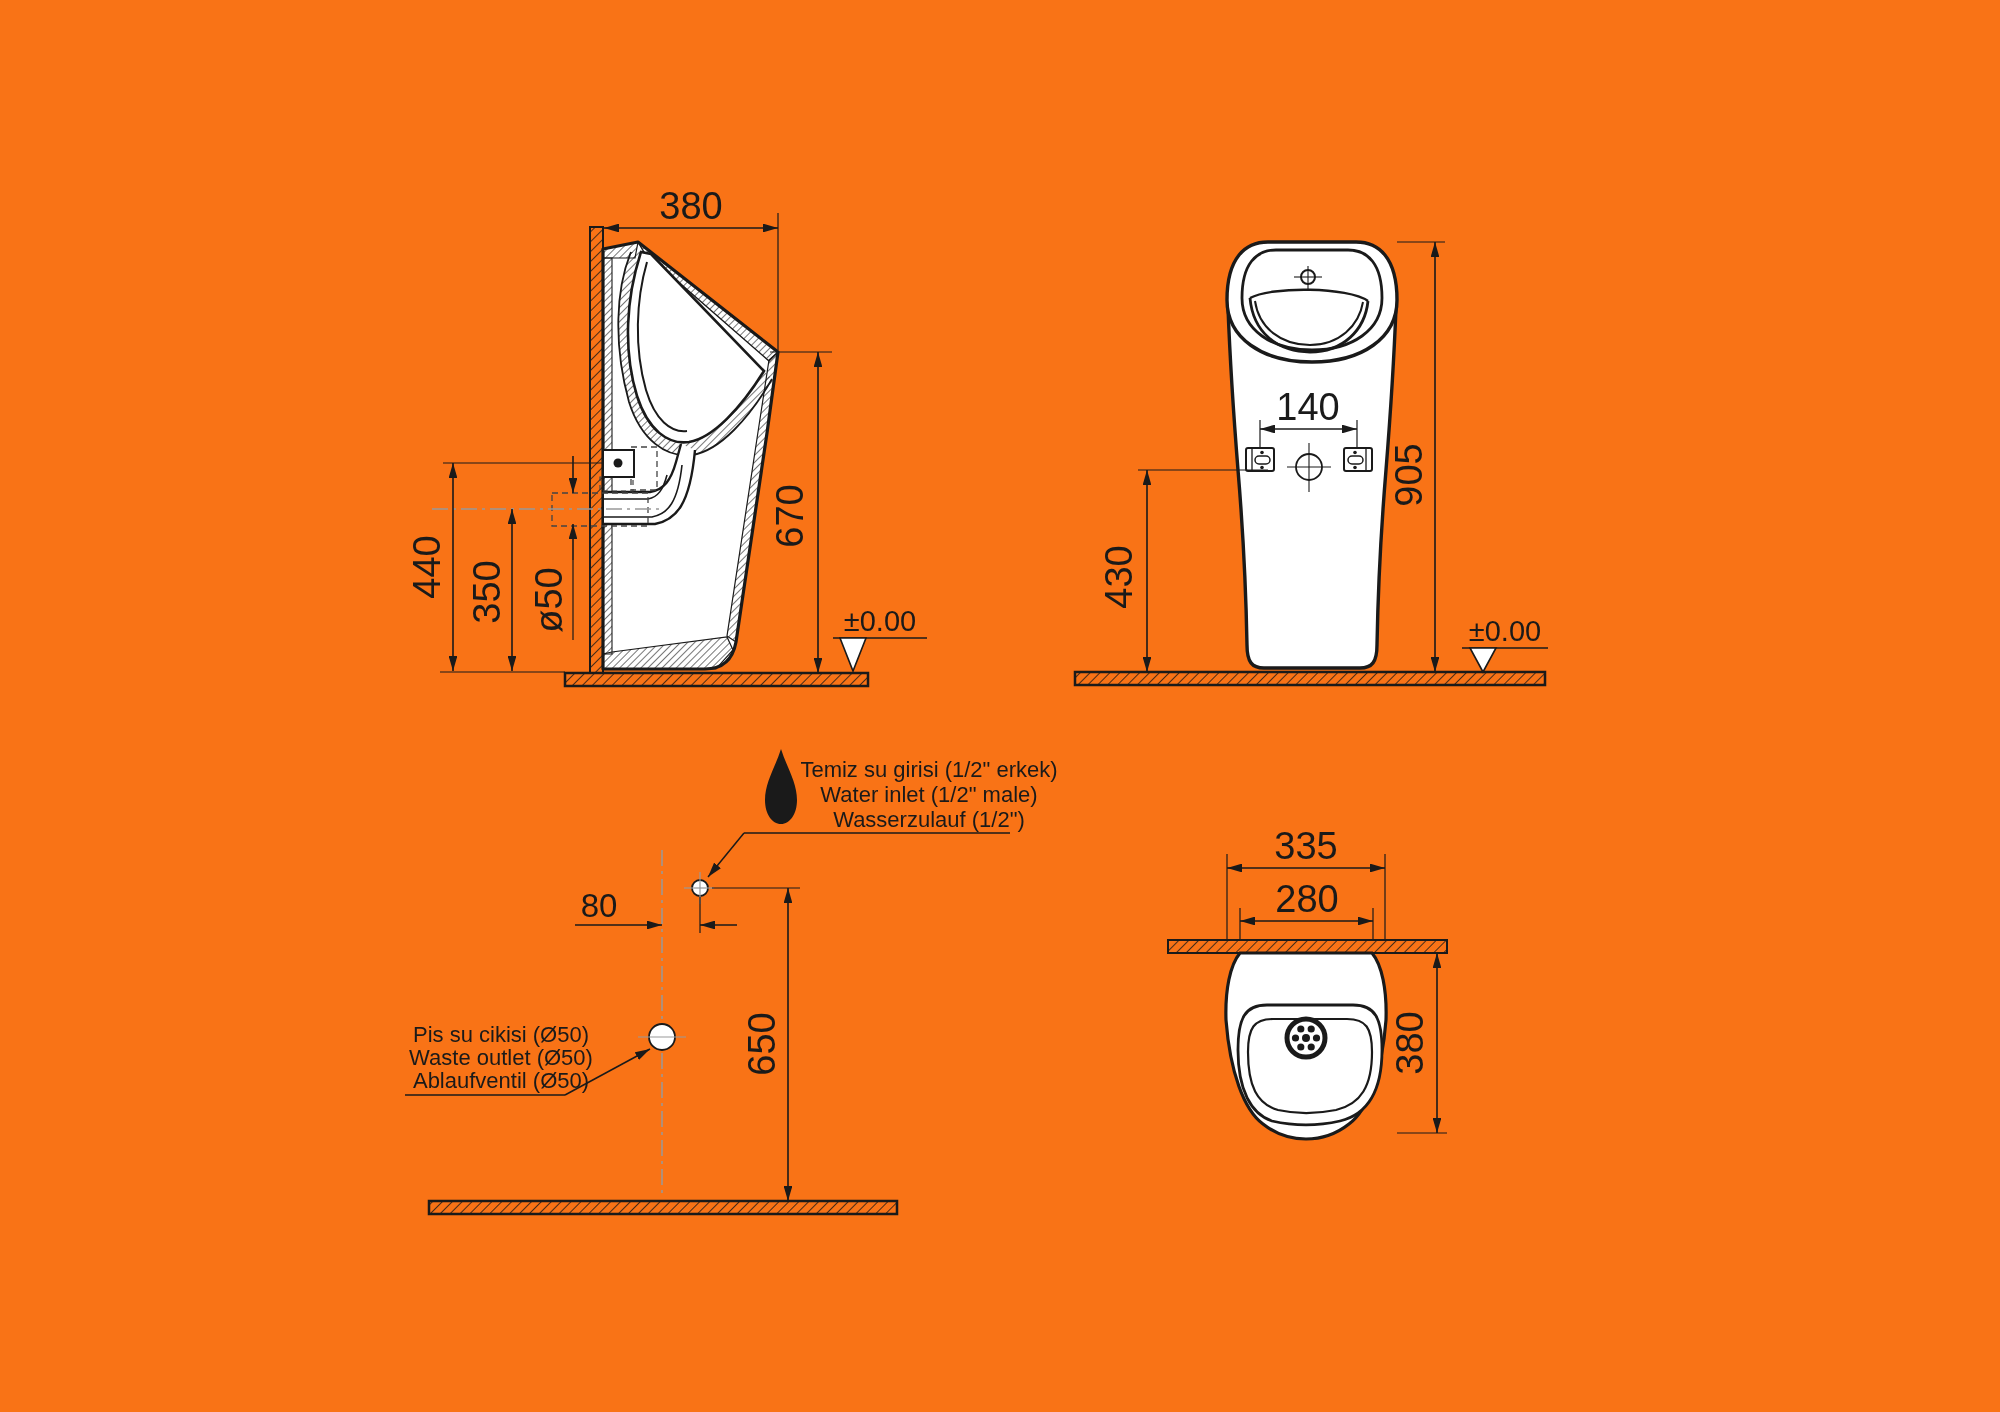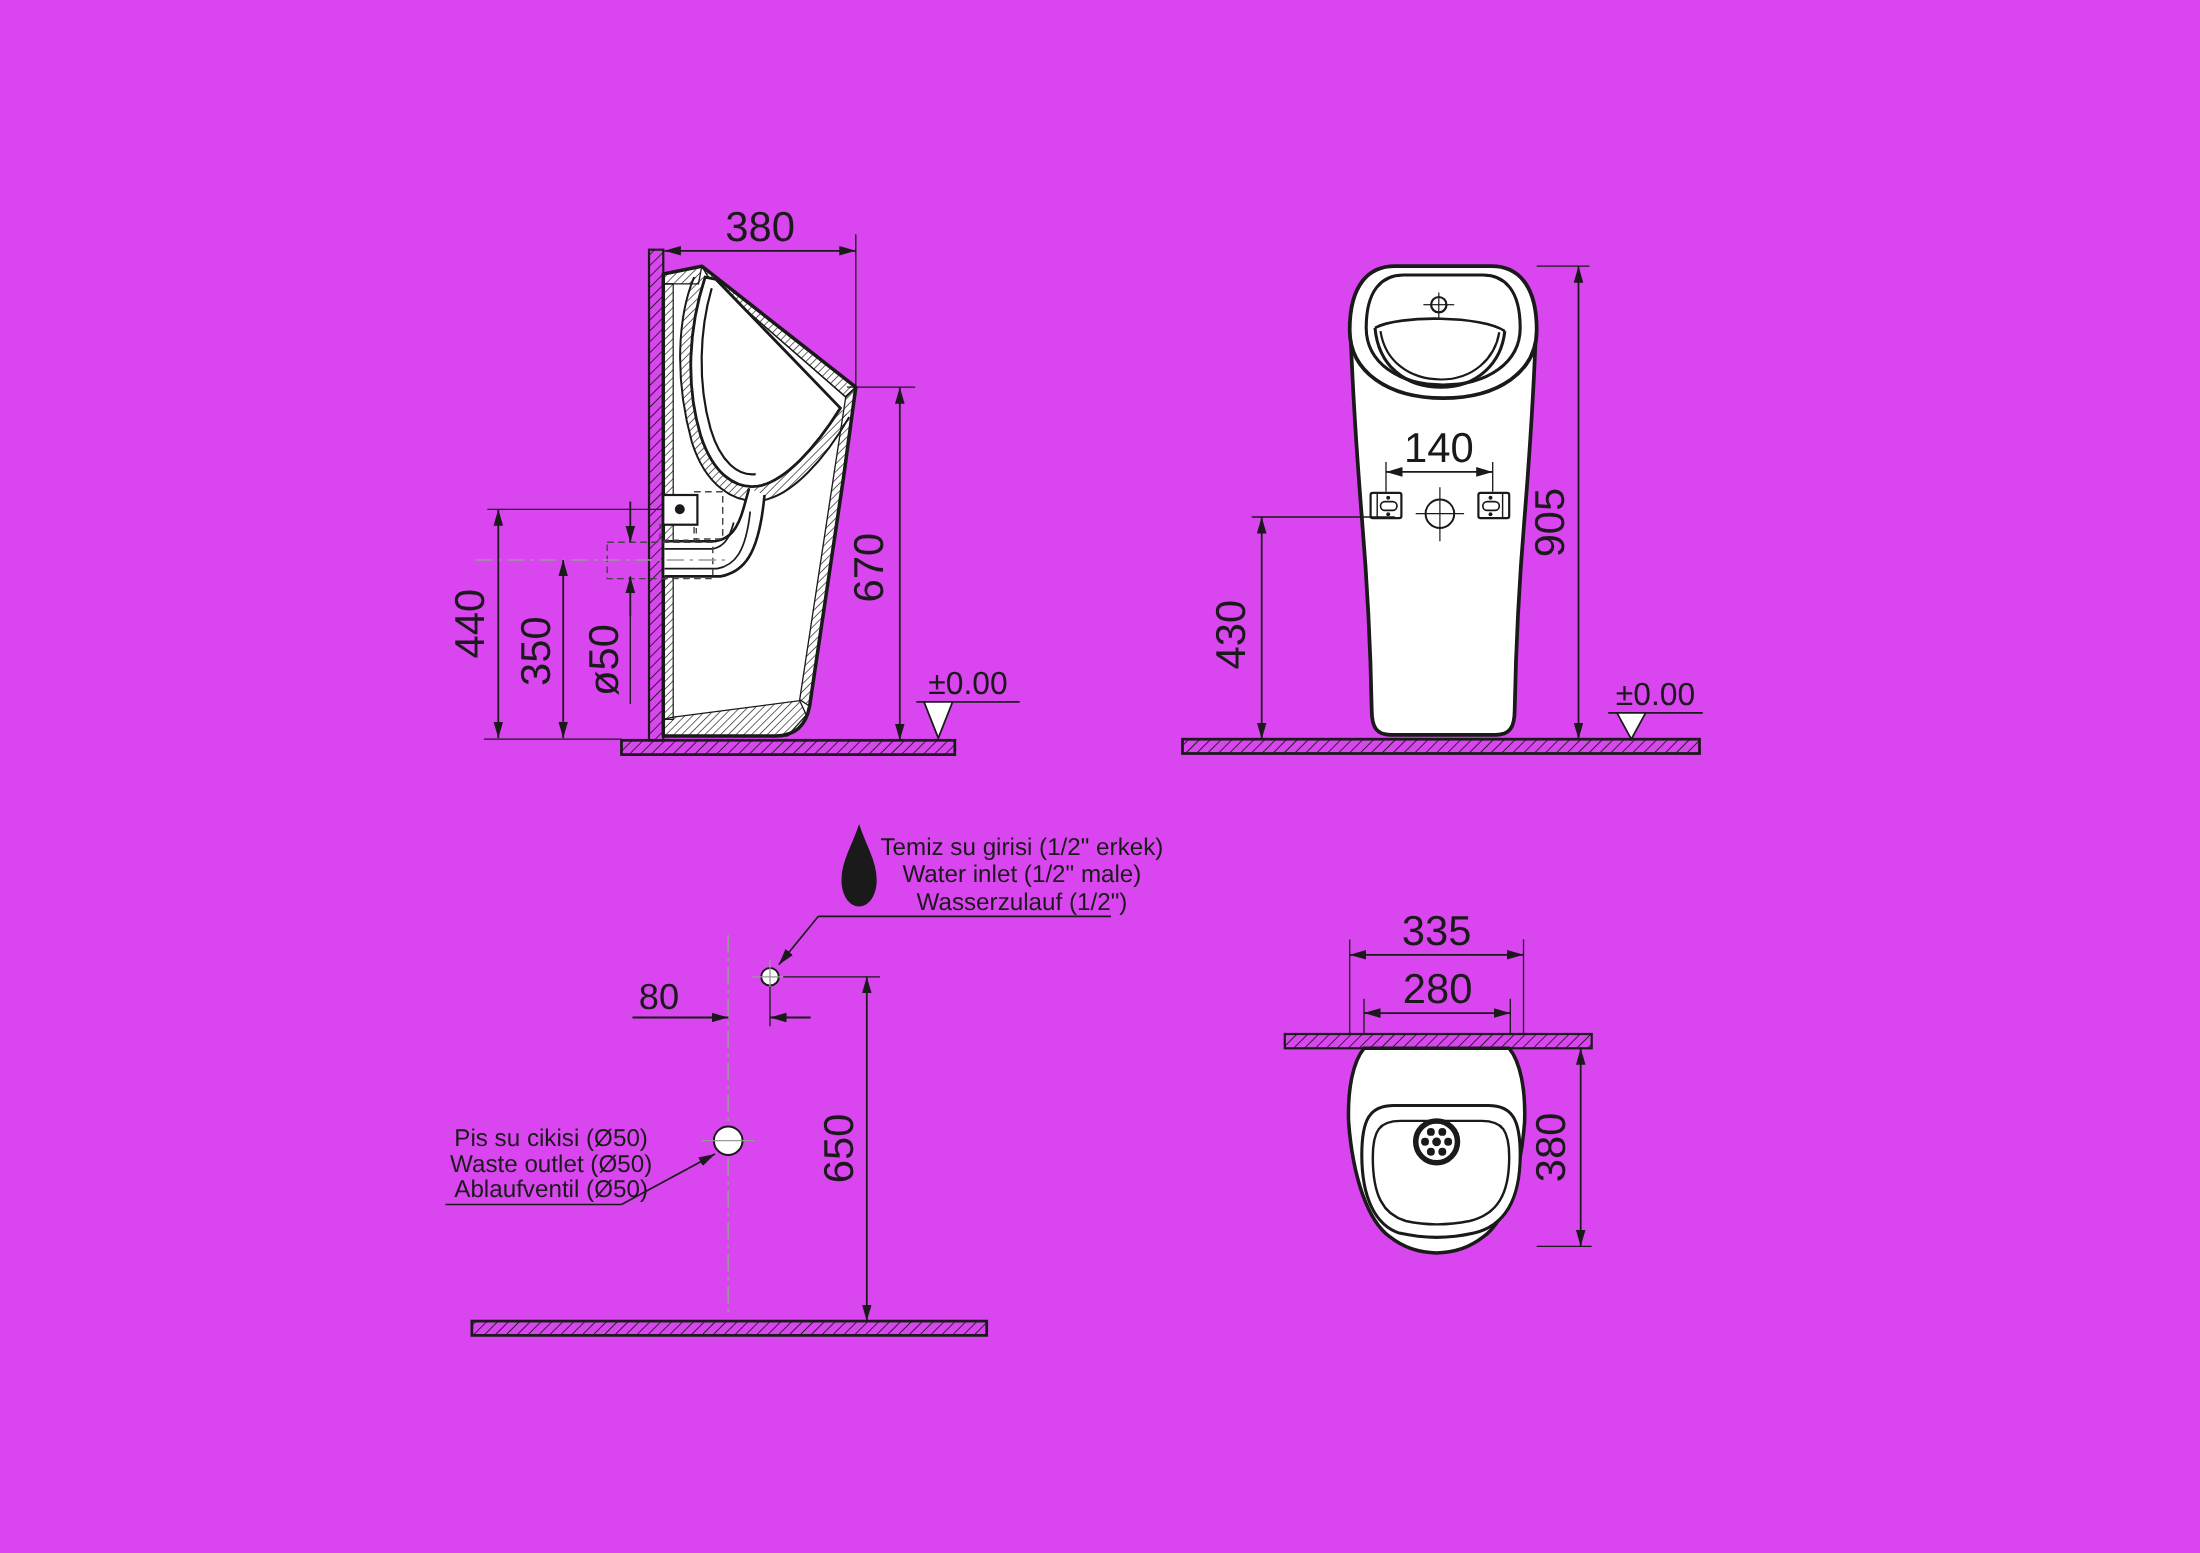--- a/index.html
+++ b/index.html
@@ -1,16 +1,16 @@
 <!DOCTYPE html>
 <html><head>
 <meta charset="utf-8">
 <style>
   html,body{margin:0;padding:0;background:#ffffff;}
-  .canvas{position:relative;width:2000px;height:1412px;background:#d946ef;overflow:hidden;}
+  .canvas{position:relative;width:2000px;height:1412px;background:#f97316;overflow:hidden;}
   svg{display:block;}
   text{font-family:"Liberation Sans","DejaVu Sans",sans-serif;fill:#1a1a1a;}
   .dim{font-size:38px;}
   .dim-small{font-size:33px;}
   .datum{font-size:29px;}
   .lbl{font-size:22px;}
 </style>
 </head>
 <body>
 

